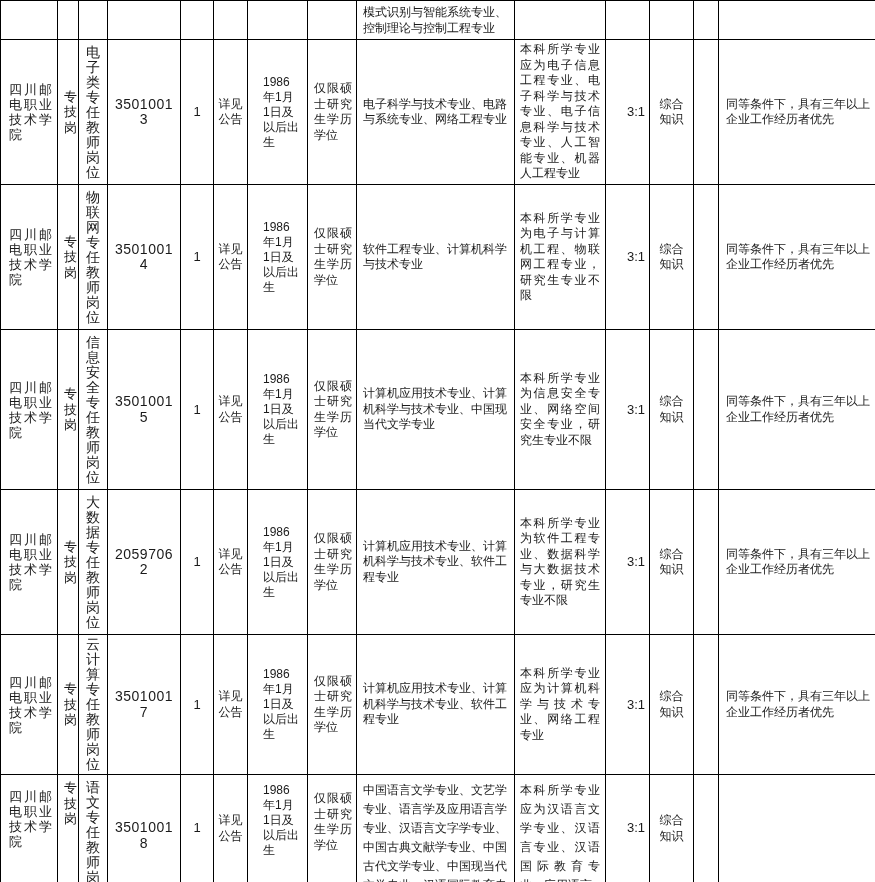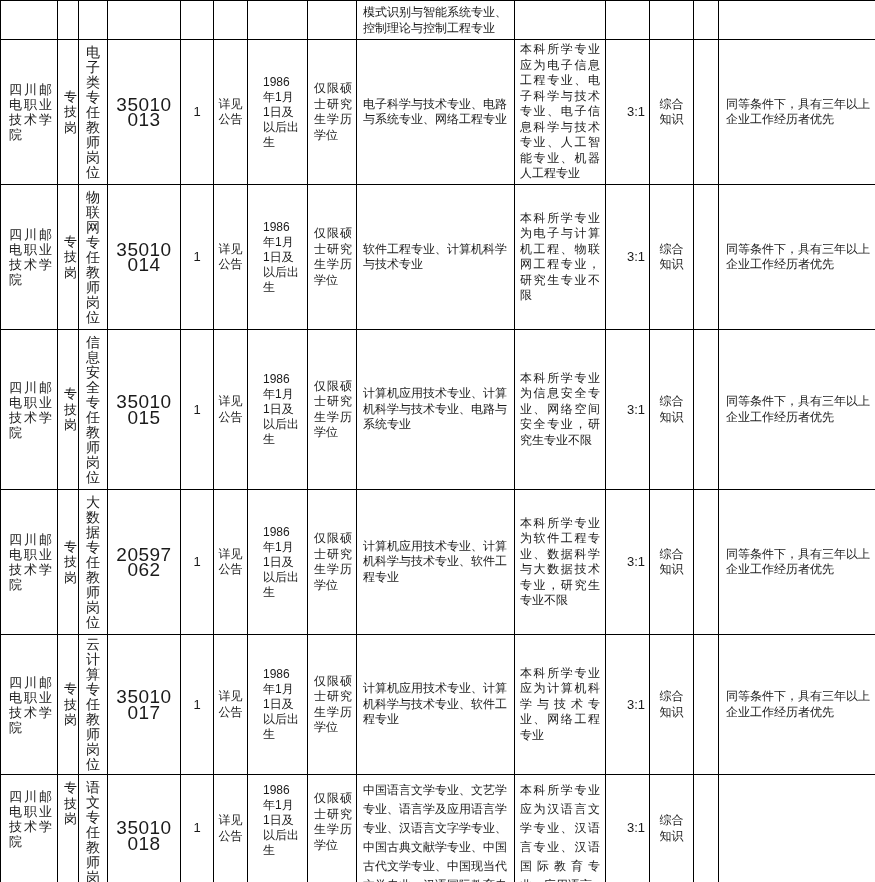--- a/index.html
+++ b/index.html
@@ -15,21 +15,21 @@
     border:1px solid #000000;
     vertical-align:middle;
     padding:2px 4px;
     word-break:break-all;
     overflow:hidden;
   }
   
   .c-school  { text-align:justify; text-justify:inter-character; font-size:13px; padding:2px 5px 2px 8px; line-height:15px; }
   .c-ptype   { text-align:right; font-size:13px; padding:2px 1px; line-height:15.5px; }
   .c-pos     { text-align:center; font-size:14px; padding:2px 1px; line-height:15px;margin-top:35px; }
-  .c-code    { text-align:center; font-size:19px; letter-spacing:0.5px; }
+  .c-code    { text-align:center; font-size:14px; letter-spacing:0.5px; }
   .c-count   { text-align:center; font-size:13px; }
   .c-scope   { text-align:center; padding:2px 3px; }
   .c-birth   { text-align:left; padding:2px 8px 2px 15px; line-height:15px; }
   .c-degree  { text-align:justify; text-justify:inter-character; padding:2px 4px 2px 6px; }
   .c-majors  { text-align:left; padding:2px 5px 2px 6px;margin-top:44px; }
   .c-bach    { text-align:justify; text-justify:inter-character; padding:2px 5px;font-family:Liberation Serif, serif; }
   .c-ratio   { text-align:right; font-size:13px; }
   .c-exam    { text-align:center; padding:2px 4px; }
   .c-extra   { }
   .c-note    { text-align:left; padding:2px 5px 2px 7px; }
@@ -117,21 +117,21 @@
 
   <tr style="height:160px">
     <td class="c-school">四川邮电职业技术学院</td>
     <td class="c-ptype">专技岗</td>
     <td class="c-pos">信息安全专任教师岗位</td>
     <td class="c-code">35010015</td>
     <td class="c-count">1</td>
     <td class="c-scope">详见公告</td>
     <td class="c-birth">1986年1月1日及以后出生</td>
     <td class="c-degree">仅限硕士研究生学历学位</td>
-    <td class="c-majors">计算机应用技术专业、计算机科学与技术专业、电路与系统专业</td>
+    <td class="c-majors">计算机应用技术专业、计算机科学与技术专业、中国现当代文学专业</td>
     <td class="c-bach">本科所学专业为信息安全专业、网络空间安全专业，研究生专业不限</td>
     <td class="c-ratio">3:1</td>
     <td class="c-exam">综合知识</td>
     <td class="c-extra"></td>
     <td class="c-note">同等条件下，具有三年以上企业工作经历者优先</td>
   </tr>
 
   <tr style="height:145px">
     <td class="c-school">四川邮电职业技术学院</td>
     <td class="c-ptype">专技岗</td>

